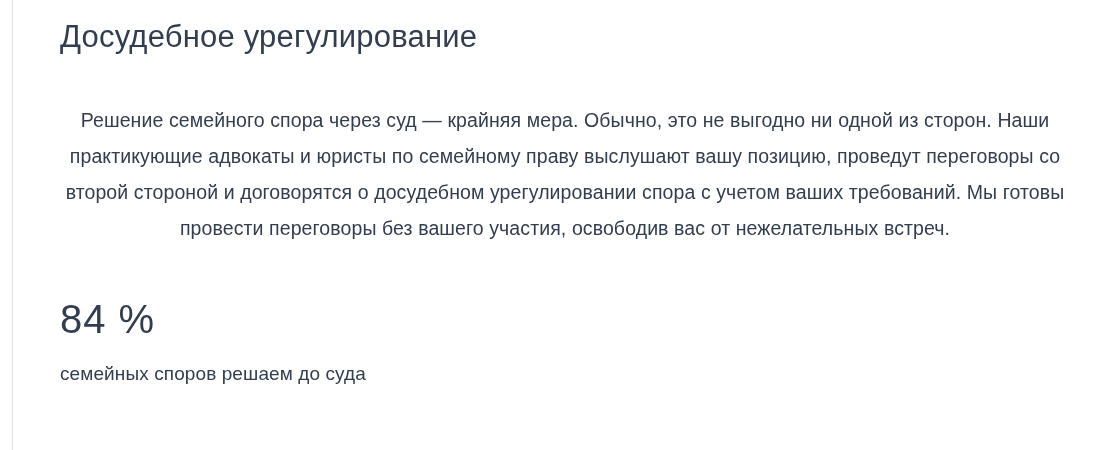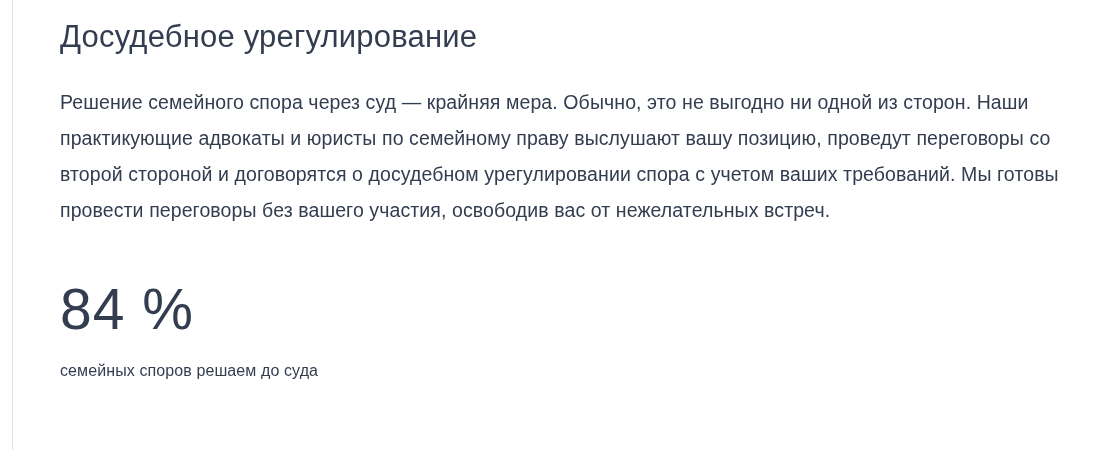--- a/index.html
+++ b/index.html
@@ -29,41 +29,42 @@
     padding: 18px 40px 0 60px;
   }
   .section-title {
     font-size: 31px;
     font-weight: 400;
     letter-spacing: 0.2px;
     line-height: 1.2;
     color: var(--text);
   }
   .section-paragraph {
-    margin-top: 29px;
+    margin-top: 47px;
     max-width: 1012px;
     font-size: 19.5px;
     line-height: 36px;
     font-weight: 400;
     letter-spacing: 0.1px;
     color: var(--text);
+    text-align: center;
   }
   .stat-block {
     margin-top: 53px;
   }
   .stat-value {
-    font-size: 57px;
+    font-size: 40px;
     font-weight: 400;
     line-height: 1;
     letter-spacing: 1px;
     color: var(--text);
   }
   .stat-caption {
     margin-top: 24px;
-    font-size: 16px;
+    font-size: 19px;
     font-weight: 400;
     letter-spacing: 0.1px;
     color: var(--text);
   }
 </style>
 </head>
 <body>
 
 <div class="left-rule"></div>
 

